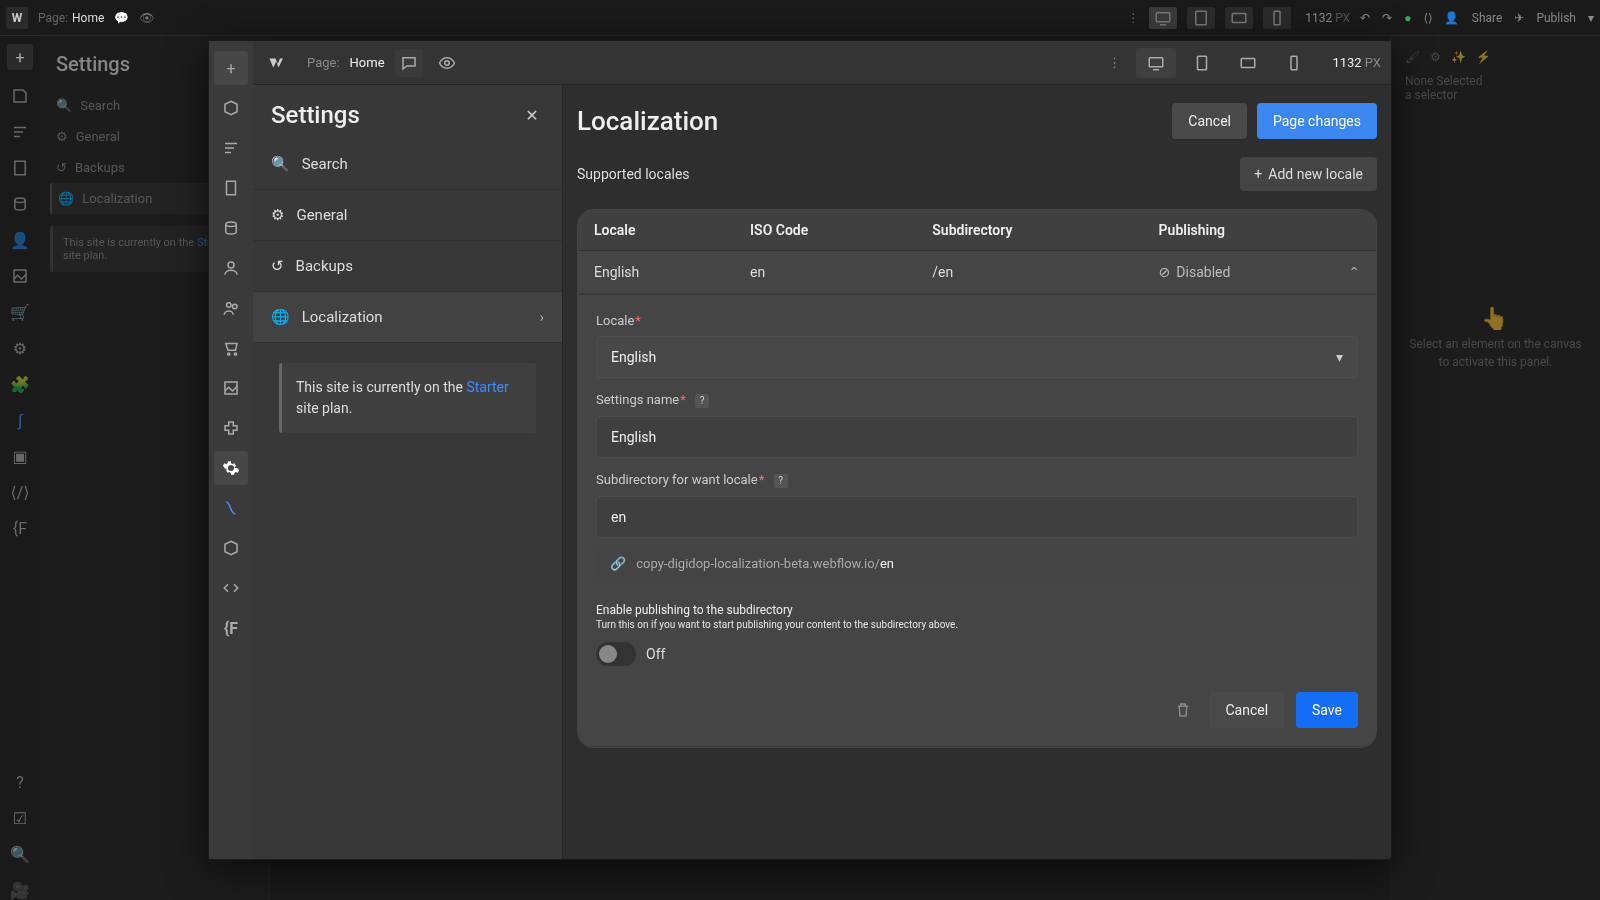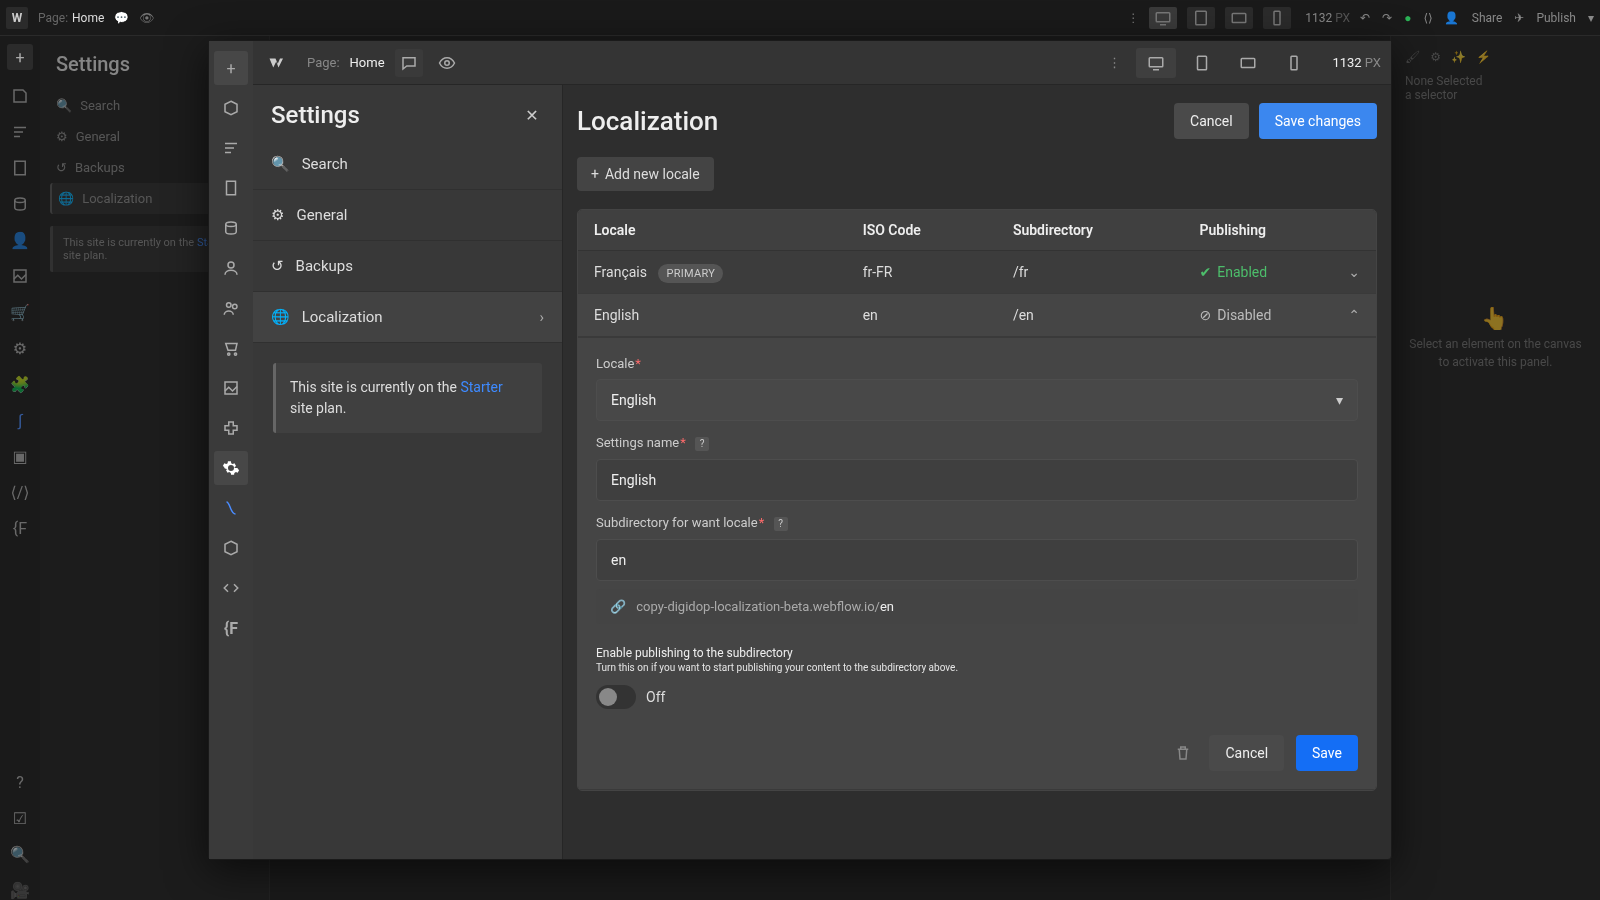--- a/index.html
+++ b/index.html
@@ -57,39 +57,39 @@
 
   
   .modal-mid { width: 310px; background: #383838; border-right: 1px solid #262626; padding-top: 44px; display: flex; flex-direction: column; }
   .modal-mid .header { display: flex; align-items: center; justify-content: space-between; padding: 16px 18px 10px; }
   .modal-mid .header h2 { color: #eee; font-size: 24px; font-weight: 500; }
   .modal-mid .header .close { width: 24px; height: 24px; display: flex; align-items: center; justify-content: center; color: #ccc; cursor: pointer; }
   .modal-mid ul { list-style: none; }
   .modal-mid li { display: flex; align-items: center; gap: 12px; padding: 16px 18px; border-bottom: 1px solid #303030; color: #ddd; font-size: 15px; cursor: pointer; }
   .modal-mid li.active { background: #424242; }
   .modal-mid li .chev { margin-left: auto; color: #aaa; }
-  .modal-mid .plan-note { margin: 20px 20px; background: #404040; border-left: 3px solid #666; padding: 14px; border-radius: 3px; font-size: 14px; color: #ddd; line-height: 1.5; }
+  .modal-mid .plan-note { margin: 20px 26px; background: #404040; border-left: 3px solid #666; padding: 14px; border-radius: 3px; font-size: 14px; color: #ddd; line-height: 1.5; }
   .modal-mid .plan-note .starter { color: #3e8aff; }
 
   
   .modal-right { flex: 1; padding: 54px 14px 14px 14px; overflow-y: auto; color: #ccc; }
   .modal-right .panel-head { display: flex; align-items: center; margin-bottom: 18px; padding-top: 8px;}
   .modal-right .panel-head h2 { color: #eee; font-size: 26px; font-weight: 500; flex: 1; }
   .btn { border: none; border-radius: 4px; padding: 10px 16px; font-size: 14px; cursor: pointer; }
   .btn-secondary { background: #4a4a4a; color: #eee; }
   .btn-primary { background: #146ef5; color: #fff; }
   .btn-primary.save { background: #3b87ef; }
   .panel-head .btn-secondary { margin-right: 10px; }
 
   .section-head { display: flex; align-items: center; margin: 8px 0 14px; }
   .section-head .lbl { color: #ddd; font-size: 14px; flex: 1; }
   .section-head .add-locale { background: #444; color: #ddd; border: none; border-radius: 4px; padding: 9px 14px; font-size: 14px; display: flex; align-items: center; gap: 6px; cursor: pointer; }
 
   
-  .locales-card { border: 1px solid #444; border-radius: 5px; overflow: hidden; margin-top: 18px; }
+  .locales-card { border: 1px solid #444; border-radius: 16px; overflow: hidden; margin-top: 18px; }
   table.locales { width: 100%; border-collapse: collapse; font-size: 14px; }
   table.locales thead th { text-align: left; font-weight: 600; color: #eee; background: #404040; padding: 12px 16px; border-bottom: 1px solid #333; }
   table.locales tbody td { padding: 13px 16px; border-bottom: 1px solid #3a3a3a; background: #3c3c3c; color: #ddd; }
   table.locales tbody tr.expanded td { background: #454545; }
   .badge { background: #555; color: #ccc; font-size: 11px; letter-spacing: 0.3px; padding: 3px 8px; border-radius: 10px; margin-left: 8px; }
   .pub-enabled { color: #4dbe6b; display: inline-flex; align-items: center; gap: 6px; }
   .pub-disabled { color: #bbb; display: inline-flex; align-items: center; gap: 6px; }
   .row-chev { float: right; color: #aaa; }
 
   
@@ -390,56 +390,42 @@
     <div class="plan-note">
       <span>This site is currently on the </span><span class="starter">Starter</span><span> site plan.</span>
     </div>
   </div>
 
   <div class="modal-right">
 
     <div class="panel-head">
       <h2>Localization</h2>
       <button class="btn btn-secondary">Cancel</button>
-      <button class="btn btn-primary save">Save changes</button>
+      <button class="btn btn-primary save">Page changes</button>
     </div>
 
     <div class="section-head">
+      <span class="lbl">Supported locales</span>
       <button class="add-locale">
         <span>+</span>
         <span>Add new locale</span>
       </button>
     </div>
 
     <div class="locales-card">
       <table class="locales">
         <thead>
           <tr>
             <th>Locale</th>
             <th>ISO Code</th>
             <th>Subdirectory</th>
             <th>Publishing</th>
           </tr>
         </thead>
         <tbody>
-          <tr>
-            <td>
-              <span>Français</span>
-              <span class="badge">PRIMARY</span>
-            </td>
-            <td>fr-FR</td>
-            <td>/fr</td>
-            <td>
-              <span class="pub-enabled">
-                  <span>✔</span>
-                  <span>Enabled</span>
-                </span>
-              <span class="row-chev">⌄</span>
-            </td>
-          </tr>
           <tr class="expanded">
             <td>English</td>
             <td>en</td>
             <td>/en</td>
             <td>
               <span class="pub-disabled">
                   <span>⊘</span>
                   <span>Disabled</span>
                 </span>
               <span class="row-chev">⌃</span>

